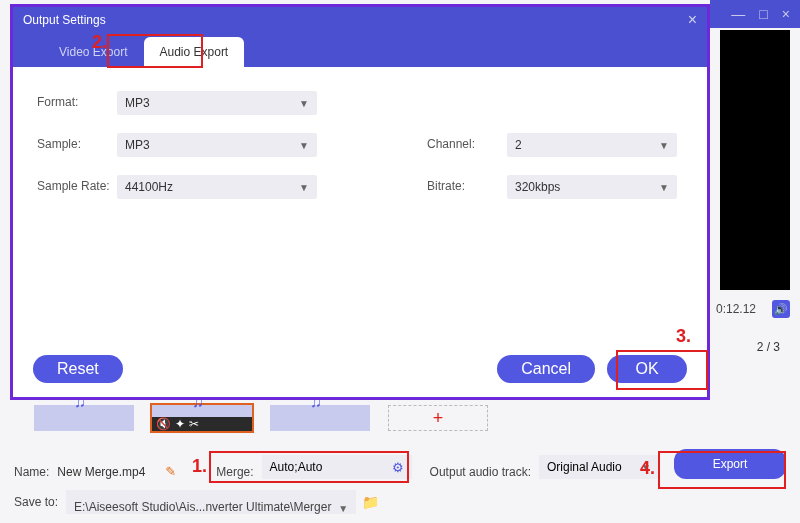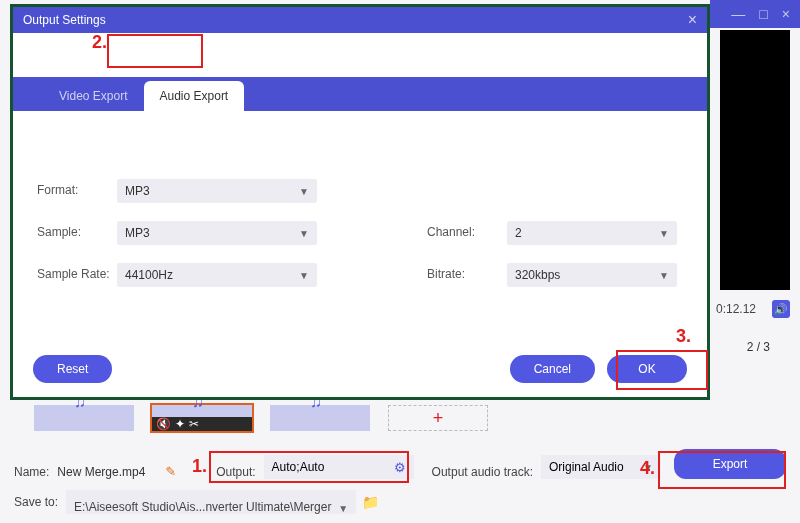--- a/index.html
+++ b/index.html
@@ -3,51 +3,51 @@
 <meta charset="utf-8">
 <style>
 * { box-sizing: border-box; margin: 0; padding: 0; font-family: "Segoe UI", Arial, sans-serif; font-size: 12px; }
 body { width: 800px; height: 523px; background: #f5f5f7; overflow: hidden; position: relative; }
 
 
 .app-titlebar { position: absolute; top: 0; right: 0; width: 90px; height: 28px; background: #4a50d0; display: flex; justify-content: flex-end; align-items: center; gap: 14px; padding-right: 10px; color: #c8caea; }
 .app-titlebar span { font-size: 14px; cursor: pointer; }
 
 
-.dialog { position: absolute; left: 10px; top: 4px; width: 700px; height: 396px; background: #fff; border: 3px solid #14532d; display: flex; flex-direction: column; z-index: 10; gap: 44px; }
+.dialog { position: absolute; left: 10px; top: 4px; width: 700px; height: 396px; background: #fff; border: 3px solid #6d28d9; display: flex; flex-direction: column; z-index: 10; }
 .dialog-header { height: 26px; background: #4a50d0; color: #fff; display: flex; align-items: center; padding: 0 10px; justify-content: space-between; }
 .dialog-header .title { font-size: 12px; }
 .dialog-header .close { font-size: 16px; cursor: pointer; color: #d0d2f0; }
 
 .tabs { height: 34px; background: #4a50d0; display: flex; align-items: flex-end; padding-left: 30px; position: relative; }
 .tab { padding: 8px 16px; color: #d0d2f0; cursor: pointer; font-size: 12px; }
 .tab.active { background: #fff; color: #333; border-radius: 6px 6px 0 0; }
 
 .annot { position: absolute; border: 2px solid #e02020; pointer-events: none; z-index: 50; }
 .annot-num { position: absolute; color: #e02020; font-weight: bold; font-size: 18px; z-index: 51; }
 
 .dialog-body { flex: 1; background: #fff; padding: 24px 24px 0 24px; }
 .form-grid { display: grid; grid-template-columns: 80px 200px 110px 80px 170px; column-gap: 0; row-gap: 18px; }
 .lbl { color: #555; padding-top: 4px; }
 .sep { width: 110px; }
 .sel { position: relative; }
 .sel-box { height: 24px; background: #ececf2; border-radius: 2px; display: flex; align-items: center; justify-content: space-between; padding: 0 8px; color: #333; cursor: pointer; }
 .sel-box .car { color: #666; font-size: 10px; }
 
 .dialog-footer { height: 56px; display: flex; align-items: center; padding: 0 20px; gap: 10px; justify-content: space-between; }
-.btn { height: 28px; border: none; border-radius: 14px; padding: 0 24px; color: #fff; cursor: pointer; font-size: 12px; }
+.btn { height: 28px; border: none; border-radius: 14px; padding: 0 24px; color: #fff; cursor: pointer; font-size: 16px; }
 .btn-primary { background: #5157e0; }
 .btn-cancel { background: #5157e0; }
 .btn-reset { background: #5157e0; }
 
 
 .right-panel { position: absolute; right: 10px; top: 30px; width: 70px; height: 260px; background: #000; }
 .timecode { position: absolute; right: 10px; top: 300px; font-size: 11px; color: #444; display: flex; align-items: center; gap: 16px; }
 .vol-icon { width: 18px; height: 18px; background: #5157e0; border-radius: 3px; display: inline-flex; align-items: center; justify-content: center; color: #fff; font-size: 11px; }
-.pager { position: absolute; right: 30px; top: 340px; color: #333; }
+.pager { position: absolute; right: 20px; top: 340px; color: #333; }
 
 
 .thumbs { position: absolute; left: 34px; top: 405px; display: flex; gap: 18px; align-items: flex-start; }
 .thumb { width: 100px; height: 26px; background: #c8cbee; position: relative; }
 .thumb.sel { outline: 2px solid #e06020; }
 .thumb .note { position: absolute; top: -12px; left: 40px; color: #5157e0; font-size: 16px; }
 .thumb .bar { position: absolute; bottom: 0; left: 0; height: 14px; width: 100%; background: #2a2a2a; color: #fff; font-size: 10px; display: flex; align-items: center; gap: 4px; padding-left: 4px; }
 .add-box { width: 100px; height: 26px; border: 1px dashed #bbb; display: flex; align-items: center; justify-content: center; color: #e02020; font-size: 18px; }
 
 .bottom-bar { position: absolute; left: 14px; bottom: 8px; right: 14px; }
@@ -172,21 +172,21 @@
     </div>
   <div class="add-box">+</div>
 </div>
 
 <div class="bottom-bar">
   <div class="row1">
     <span class="lbl2">Name:</span>
     <span class="name-val">New Merge.mp4</span>
     <span class="pencil">✎</span>
     <span style="width:28px"></span>
-    <span class="lbl2">Output:</span>
+    <span class="lbl2">Merge:</span>
     <div class="out-box">
       <span>Auto;Auto</span>
       <span class="gear">⚙</span>
     </div>
     <span style="width:6px"></span>
     <span class="lbl2">Output audio track:</span>
     <div class="out-box" style="width:120px">
       <span>Original Audio</span>
       <span class="car" style="color:#666;font-size:10px">▼</span>
     </div>

